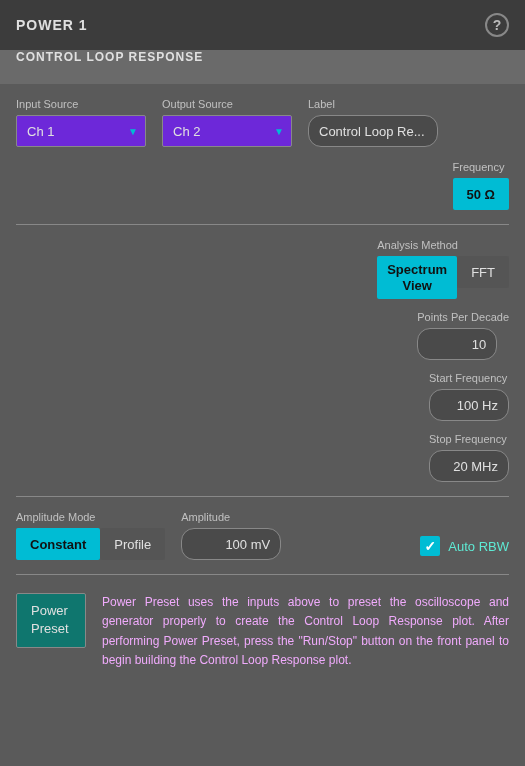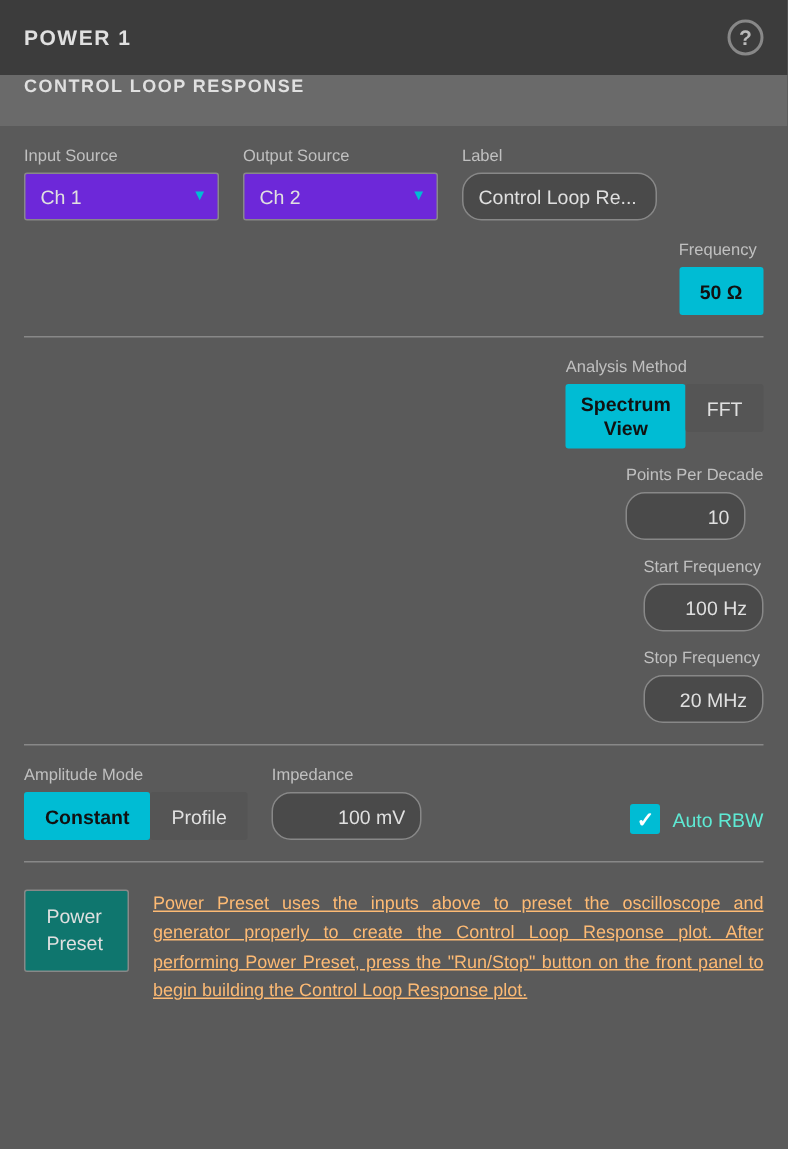--- a/index.html
+++ b/index.html
@@ -183,25 +183,24 @@
       font-size: 13px;
       cursor: pointer;
       border-radius: 2px;
       white-space: nowrap;
       min-width: 70px;
       text-align: left;
       line-height: 1.4;
     }
     .preset-description {
       font-size: 12px;
-      color: #fdba74;
+      color: #f0abfc;
       line-height: 1.6;
       text-align: justify;
       flex: 1;
-      text-decoration: underline;
     }
     .analysis-row {
       display: flex;
       align-items: flex-end;
       gap: 12px;
       flex-direction: column;
     }
     .impedance-group {
       margin-left: auto;
       display: flex;
@@ -316,21 +315,21 @@
 
     <div class="amplitude-row">
       <div class="field-group">
         <span class="field-label">Amplitude Mode</span>
         <div class="btn-group">
           <button class="btn btn-active">Constant</button>
           <button class="btn btn-inactive">Profile</button>
         </div>
       </div>
       <div class="field-group">
-        <span class="field-label">Impedance</span>
+        <span class="field-label">Amplitude</span>
         <input class="text-input text-input-md" type="text" value="100 mV" style="">
       </div>
       <div class="auto-rbw-group">
         <div class="checkbox-box">
           <span class="checkbox-check">✓</span>
         </div>
         <span class="checkbox-label">Auto RBW</span>
       </div>
     </div>
 

